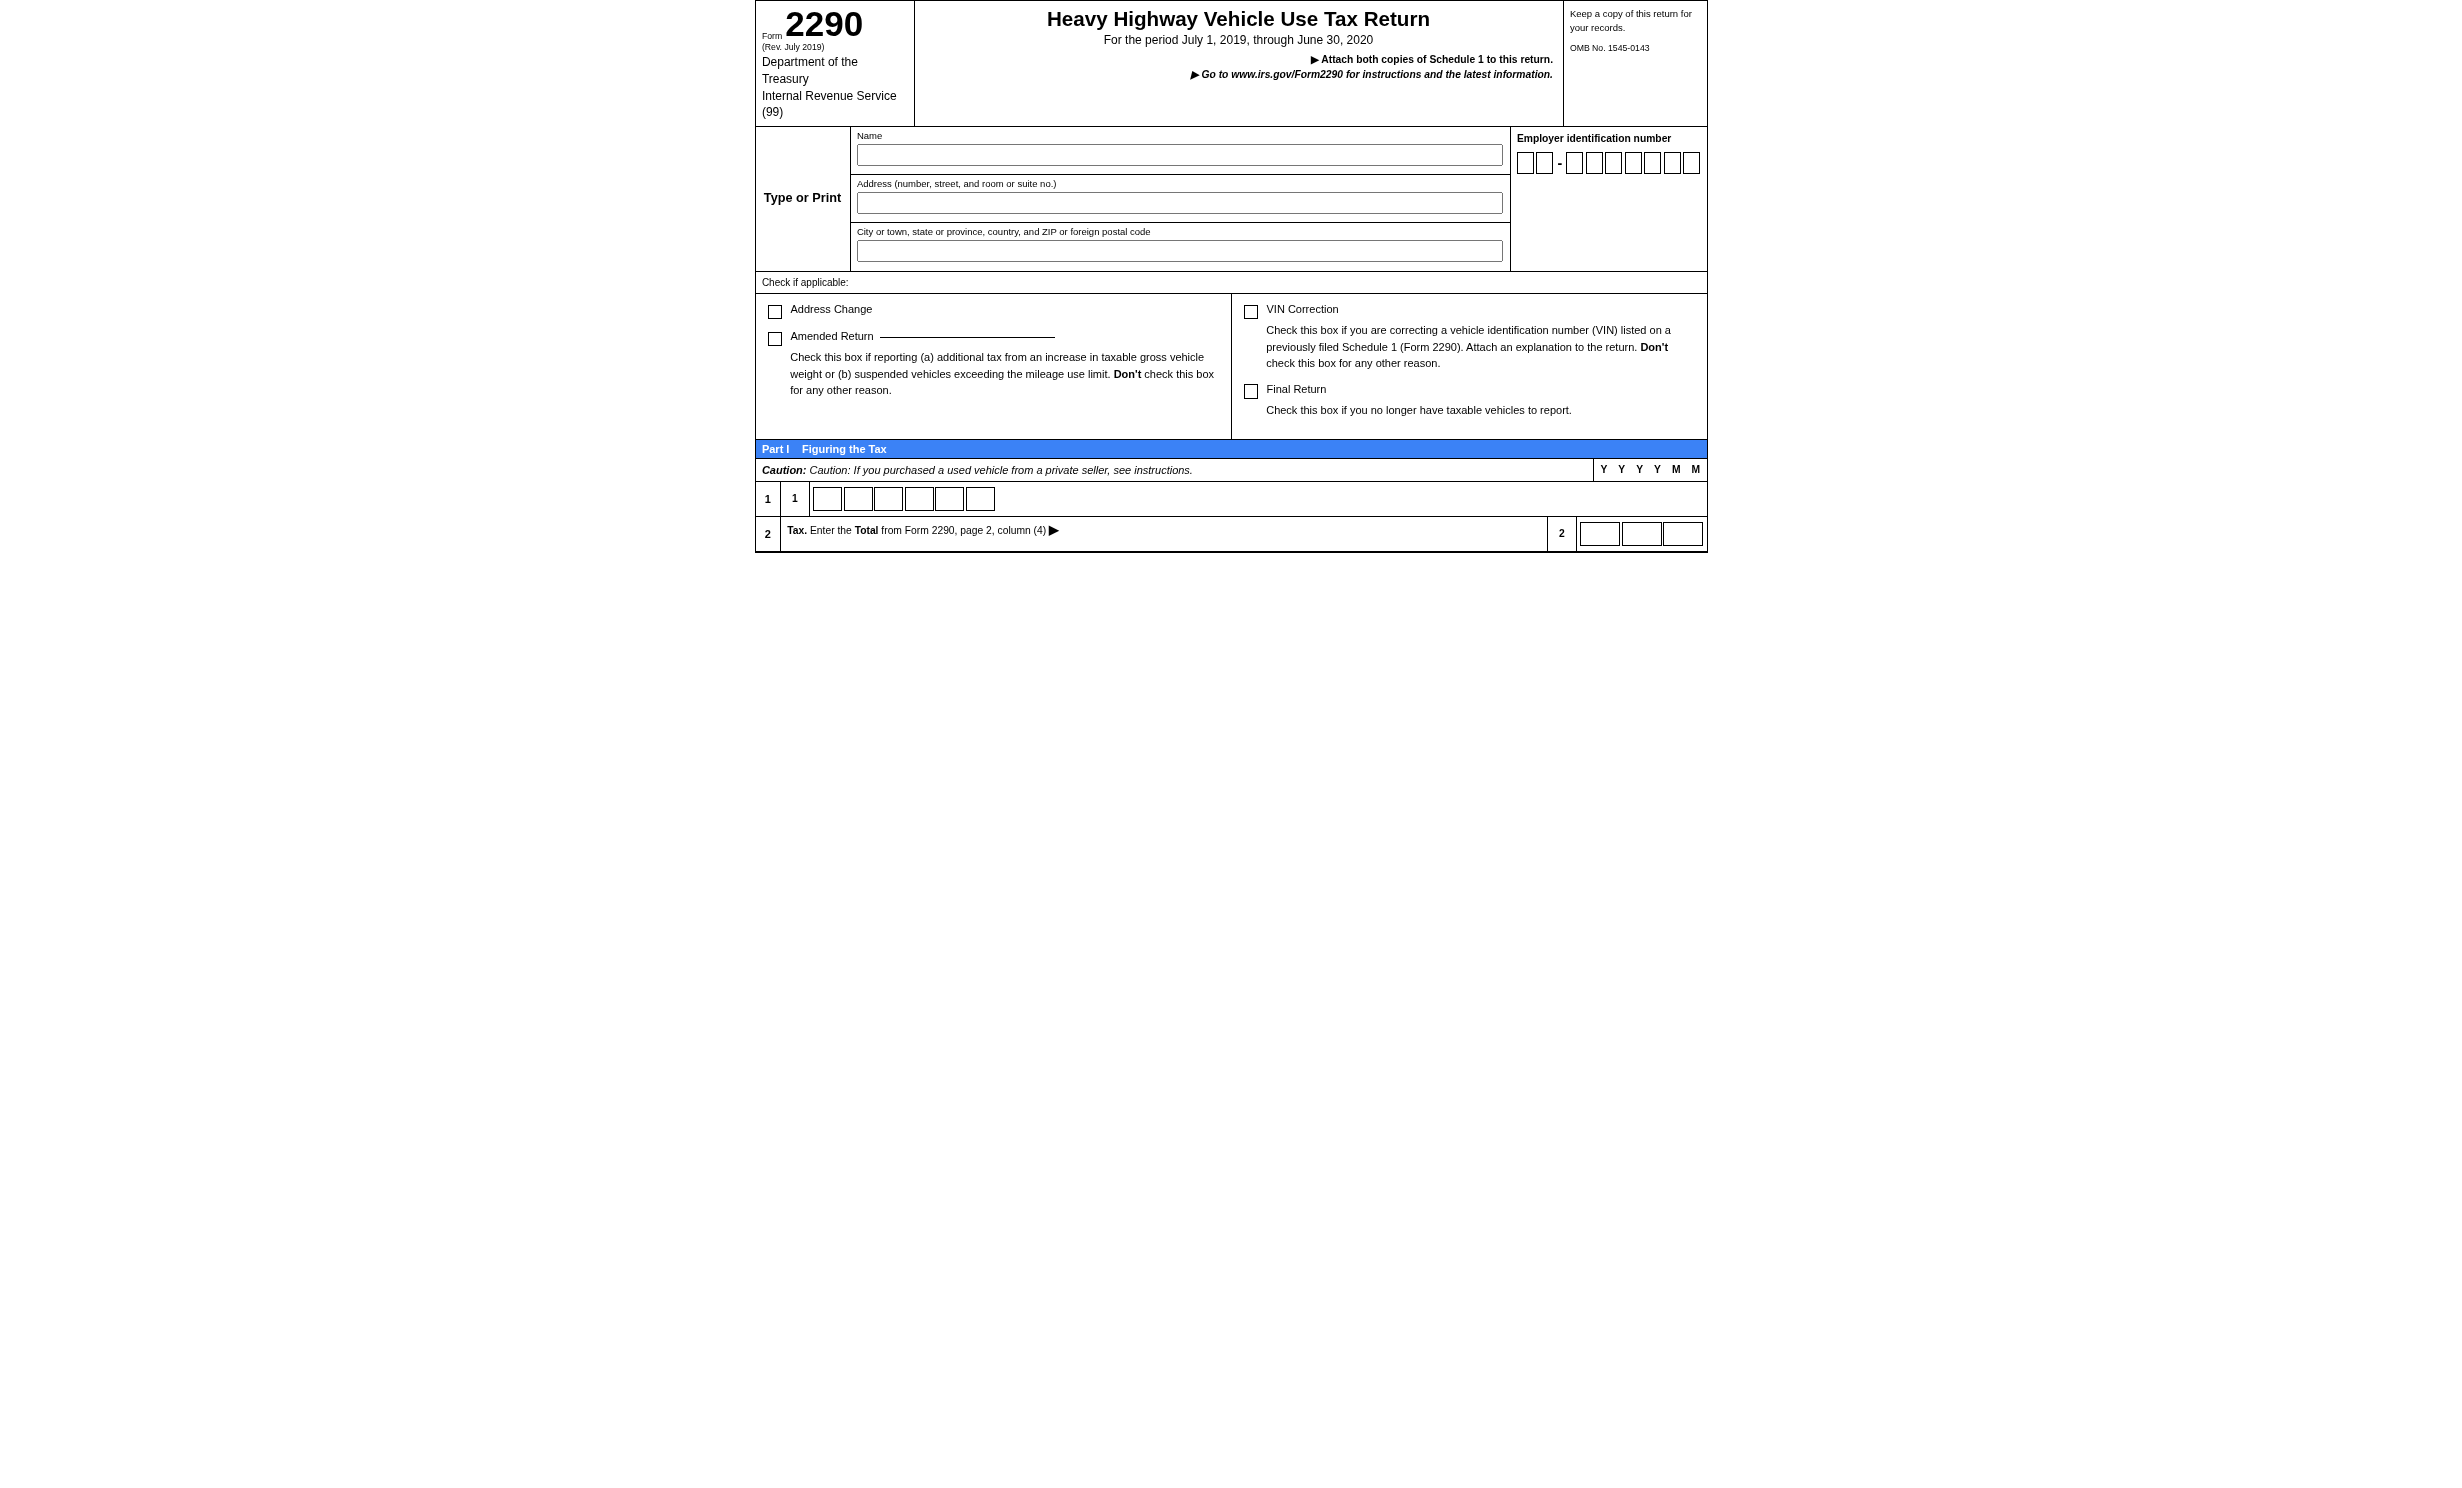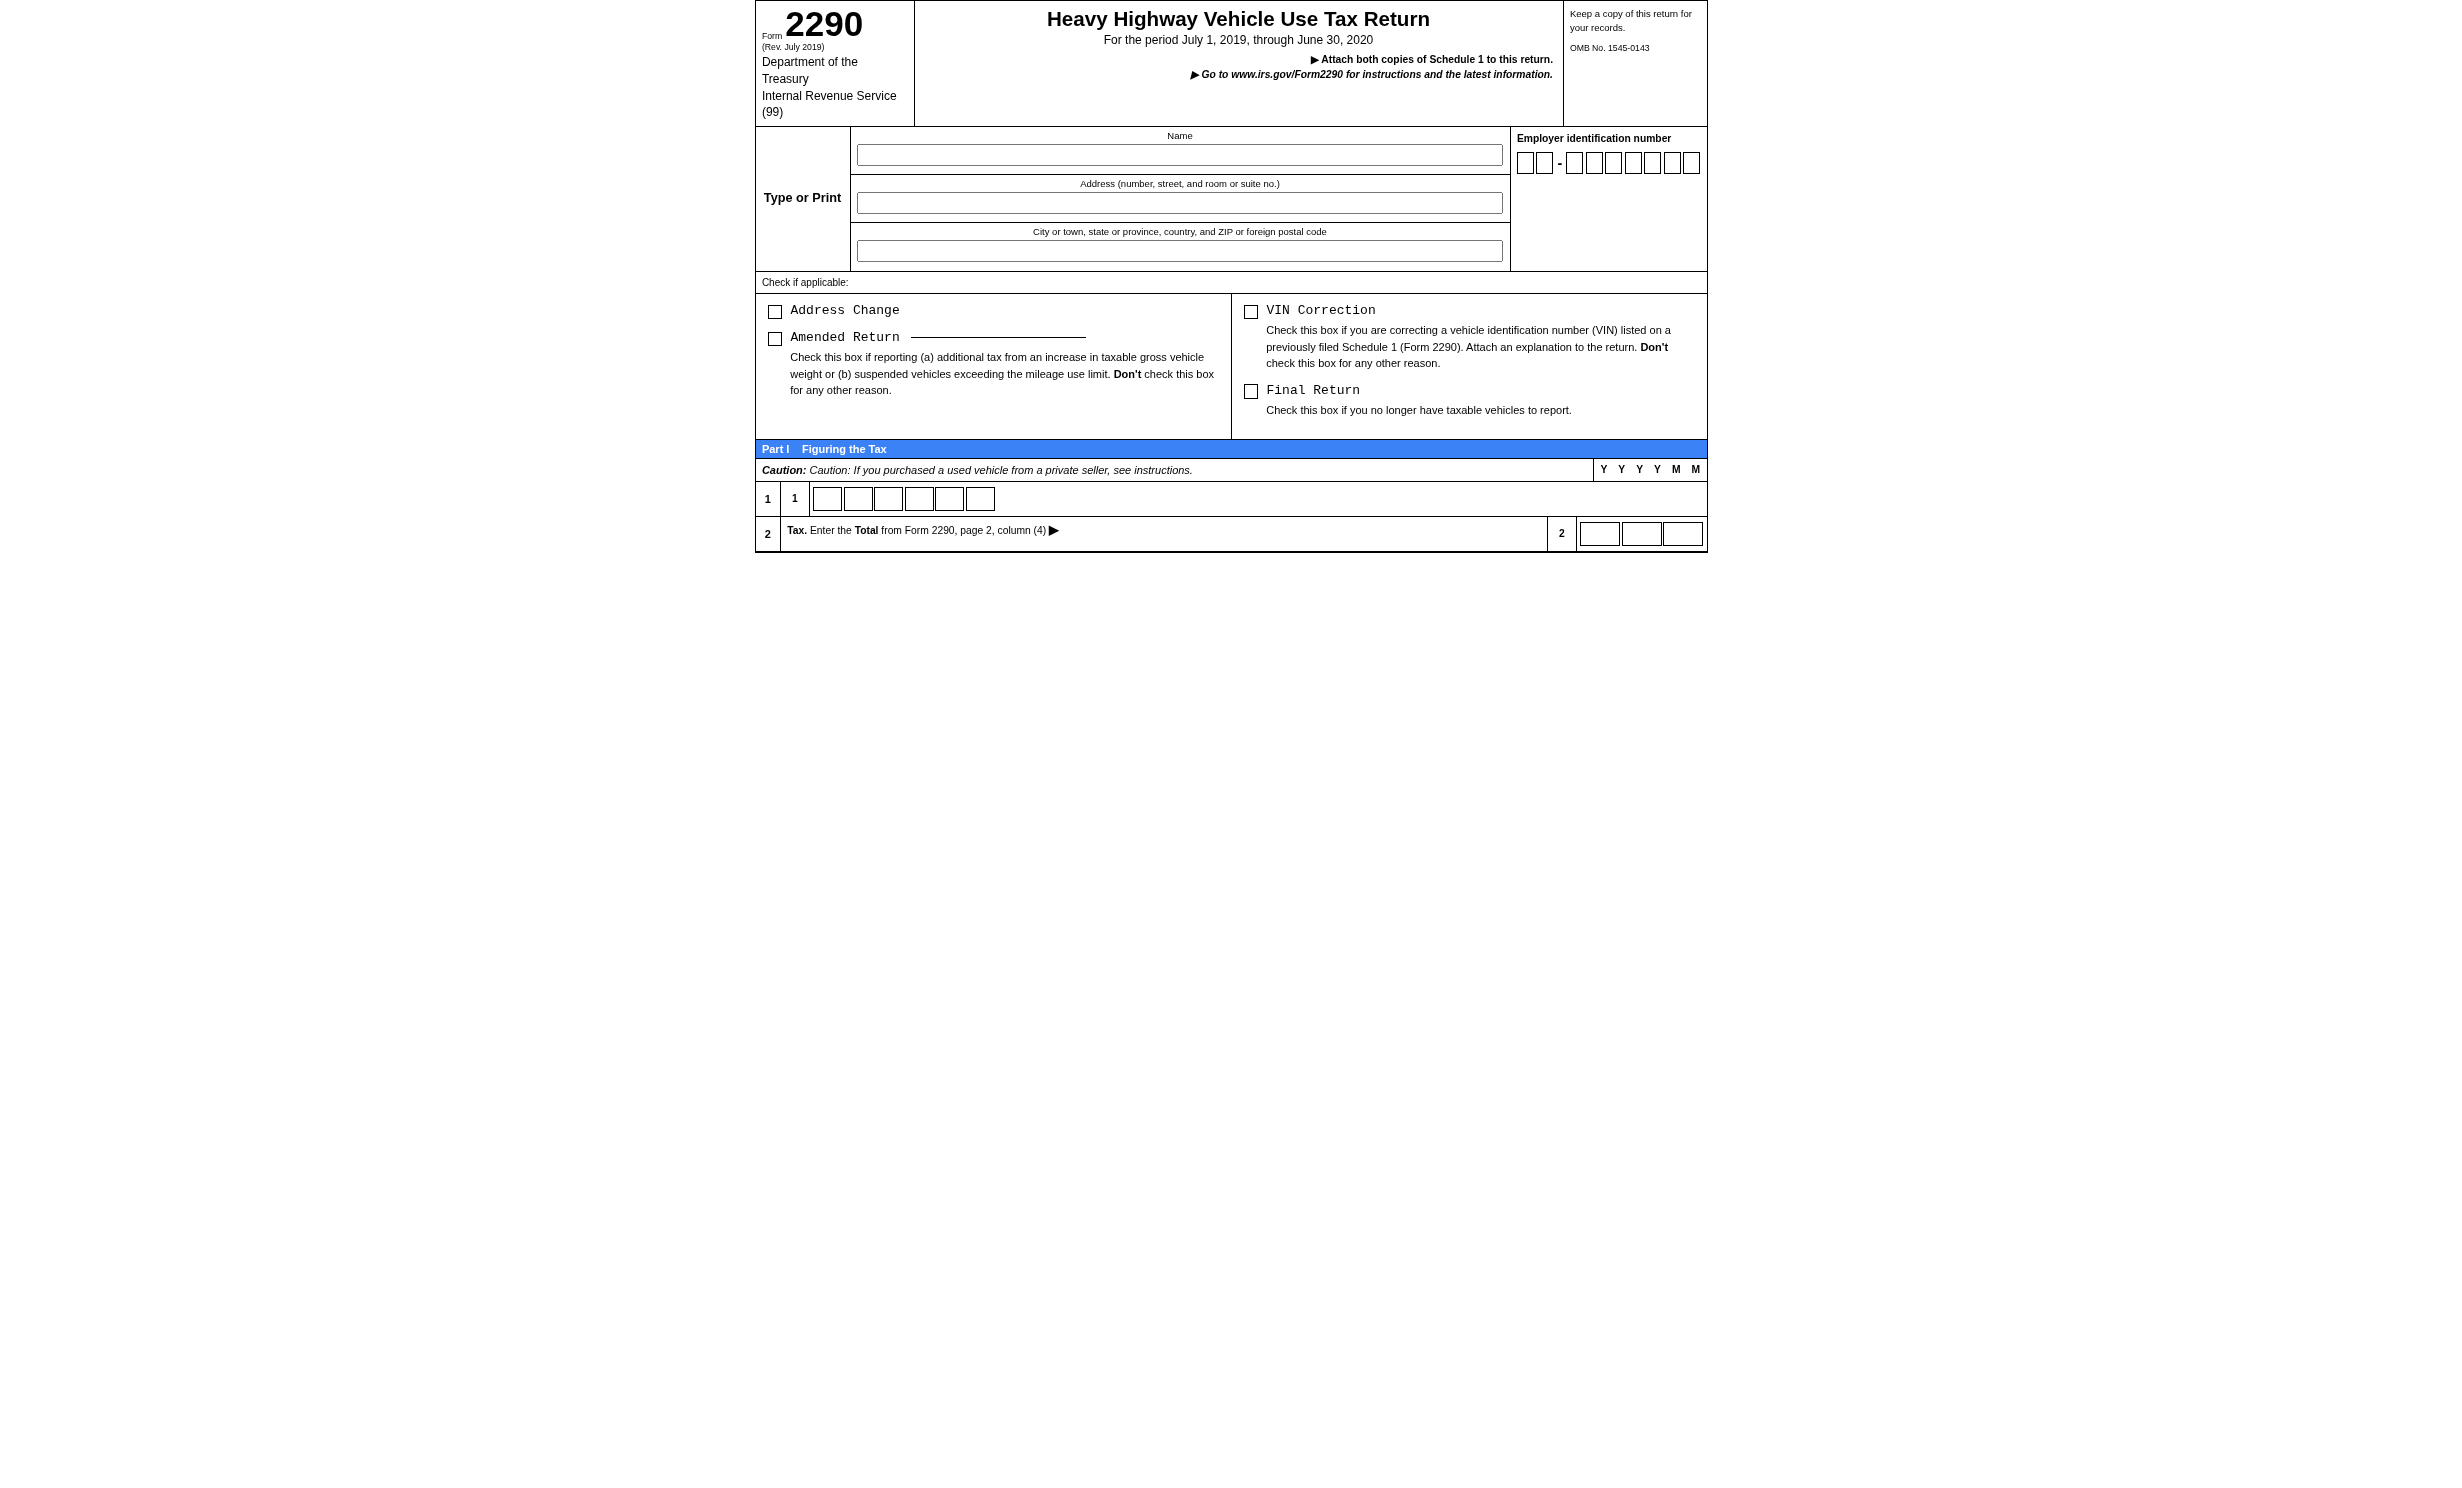--- a/index.html
+++ b/index.html
@@ -112,21 +112,20 @@
       border-bottom: 0.8px solid #000;
       padding: 3.2px 6.4px;
       min-height: 48px;
     }
     .field-row:last-child {
       border-bottom: none;
     }
     .field-label {
       font-size: 9.5px;
       margin-bottom: 3.2px;
-      text-align: center;
     }
     .field-input {
       height: 22px;
       width: 100%;
     }
     .ein-section {
       width: 196px;
       padding: 6.4px;
       flex-shrink: 0;
     }
@@ -183,22 +182,21 @@
     }
     .checkbox {
       width: 14.3px;
       height: 14.3px;
       border: 0.8px solid #000;
       flex-shrink: 0;
       margin-top: 1.6px;
       display: inline-block;
     }
     .check-title {
-      font-size: 13px;
-      font-family: Liberation Mono, monospace;
+      font-size: 11px;
     }
     .check-line {
       border-bottom: 0.8px solid #000;
       display: inline-block;
       width: 175px;
       vertical-align: middle;
       margin-left: 3.2px;
     }
     .check-description {
       font-size: 11px;

